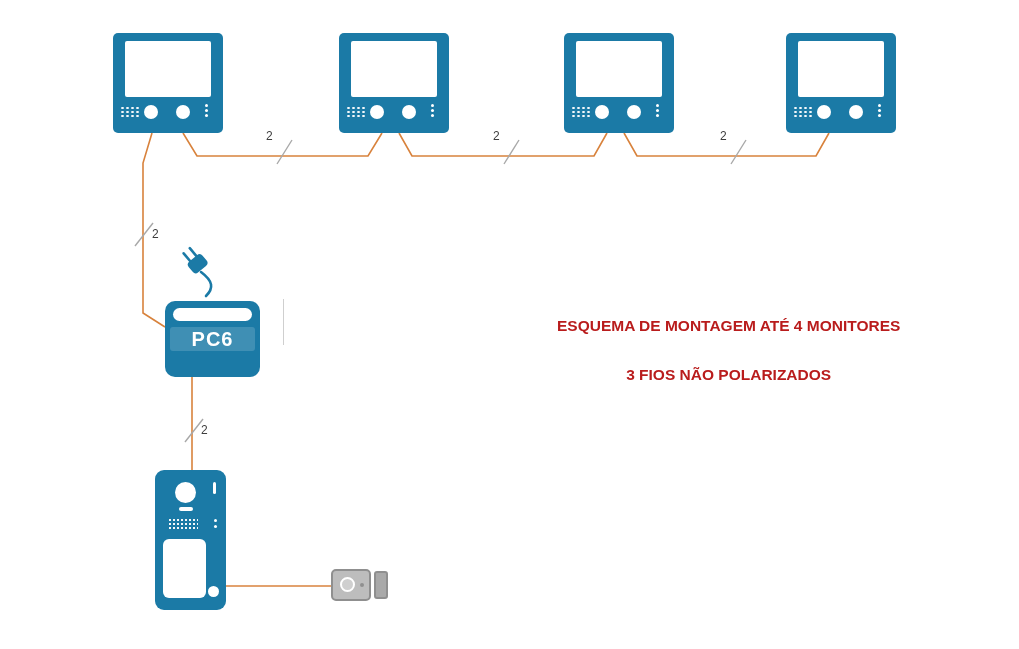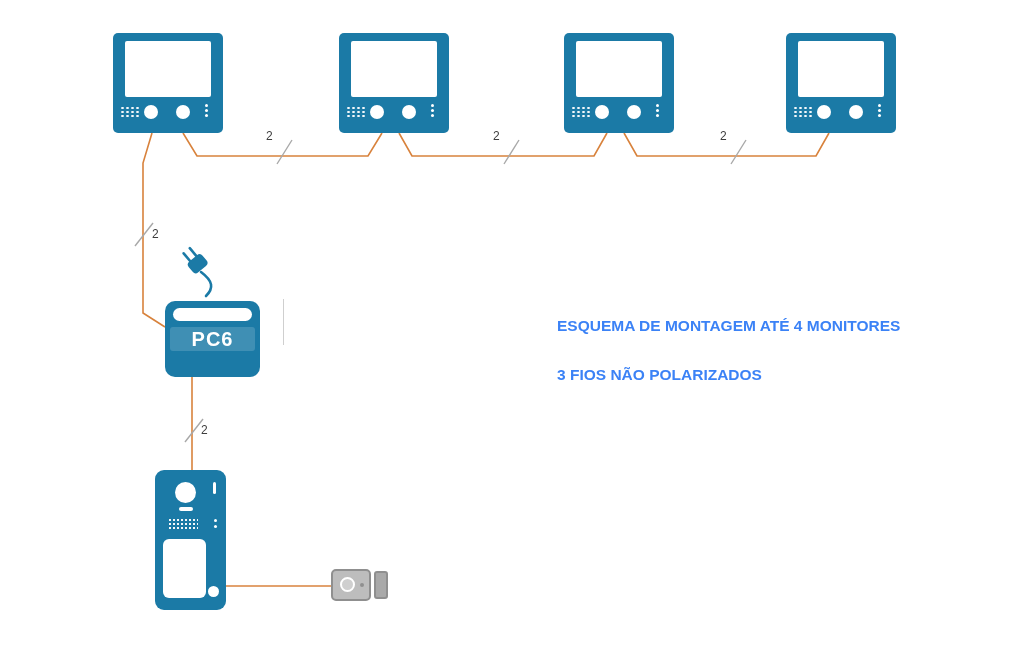--- a/index.html
+++ b/index.html
@@ -50,21 +50,21 @@
   .lock-body{position:absolute;left:331px;top:569px;width:40px;height:32px;background:#bdbdbd;
     border:2px solid #8f8f8f;border-radius:5px;box-sizing:border-box;}
   .lock-circle{position:absolute;left:7px;top:6px;width:15px;height:15px;border-radius:50%;
     background:#cfcfcf;border:2px solid #ffffff;box-sizing:border-box;}
   .lock-dot{position:absolute;left:27px;top:12px;width:4px;height:4px;border-radius:50%;background:#8f8f8f;}
   .lock-plate{position:absolute;left:374px;top:571px;width:14px;height:28px;background:#a9a9a9;
     border:2px solid #8f8f8f;border-radius:3px;box-sizing:border-box;}
 
   
   .wire-label{position:absolute;font-size:12px;color:#3d3d3d;}
-  .captions{position:absolute;left:557px;top:317px;color:#3b82f6;font-weight:bold;font-size:15.5px;white-space:nowrap;}
+  .captions{position:absolute;left:557px;top:317px;color:#b91c1c;font-weight:bold;font-size:15.5px;white-space:nowrap;text-align:center;}
   .captions .line2{margin-top:31px;}
   .stray-line{position:absolute;left:283px;top:299px;width:1px;height:46px;background:#cfcfcf;}
 </style>
 </head>
 <body>
 
 <div id="stage">
 
   <svg class="wires" viewBox="0 0 1019 649">
 

